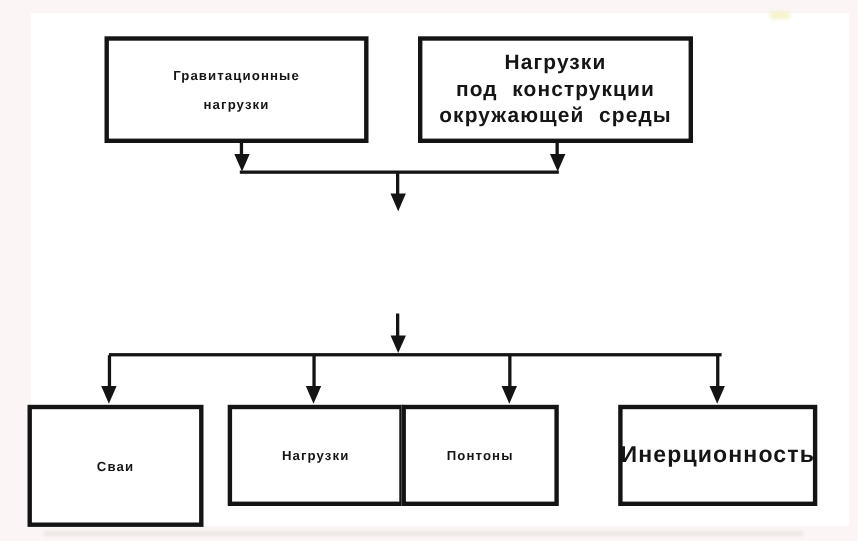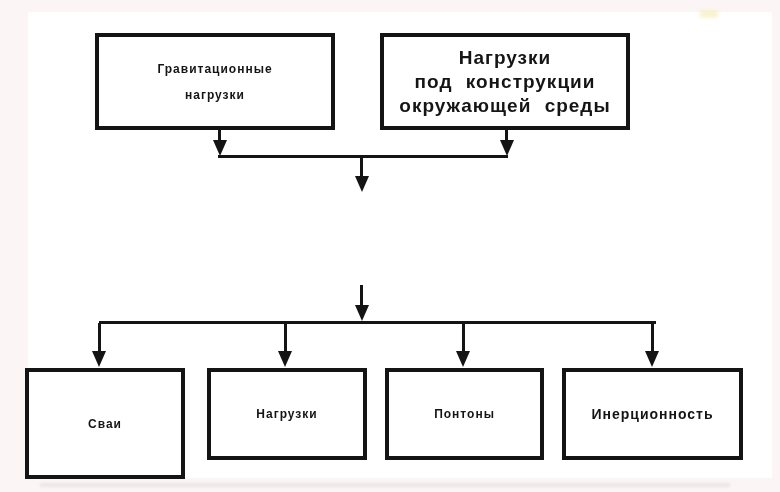--- a/index.html
+++ b/index.html
@@ -91,27 +91,27 @@
       <span>Сваи</span>
     </div>
   </div>
 
   <div class="box" style="left:207px;top:368px;width:160px;height:92px">
     <div class="lbl">
       <span>Нагрузки</span>
     </div>
   </div>
 
-  <div class="box" style="left:385px;top:368px;width:159px;height:92px">
+  <div class="box" style="left:365px;top:368px;width:143px;height:92px">
     <div class="lbl">
       <span>Понтоны</span>
     </div>
   </div>
 
   <div class="box" style="left:562px;top:368px;width:181px;height:92px">
-    <div class="lbl" style="font-size:14px">
+    <div class="lbl" style="font-size:21px">
       <span>Инерционность</span>
     </div>
   </div>
 
   <div class="smudge bottom"></div>
   <div class="smudge topright"></div>
 </div>
 
 </body></html>

